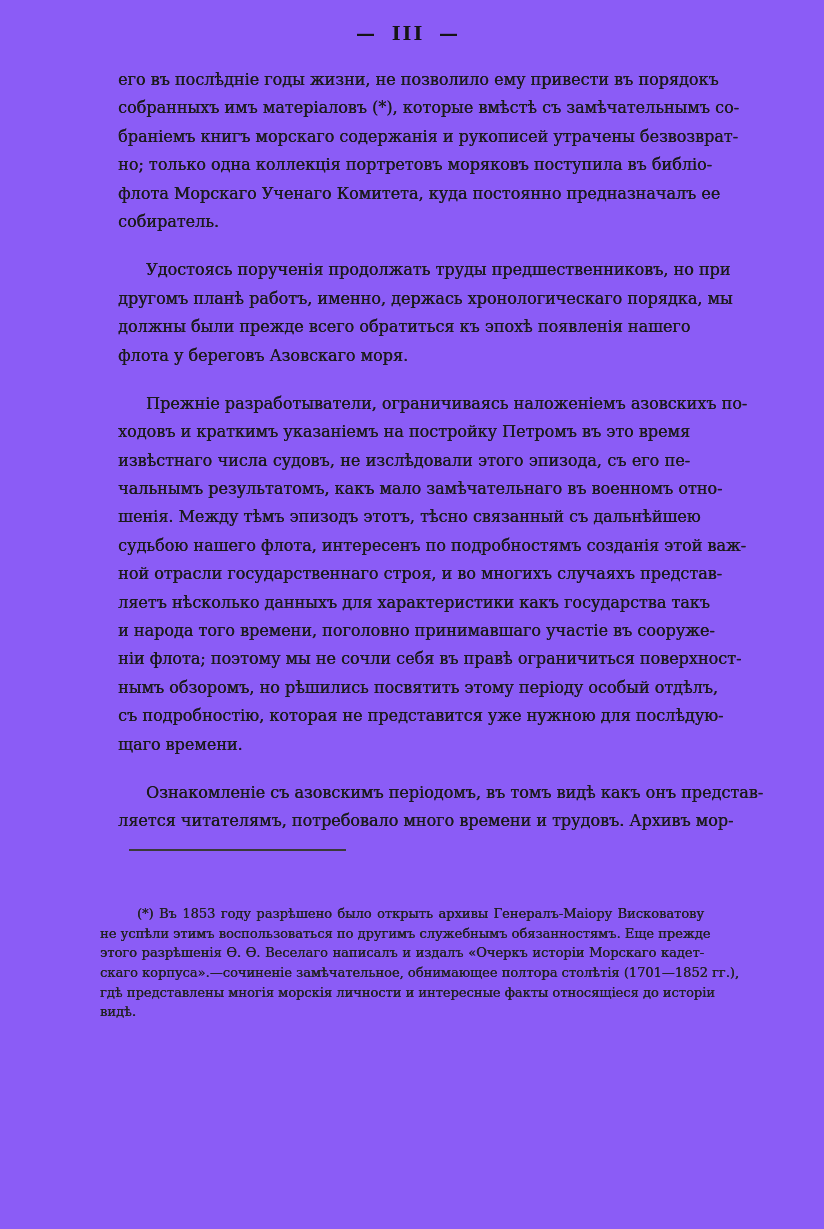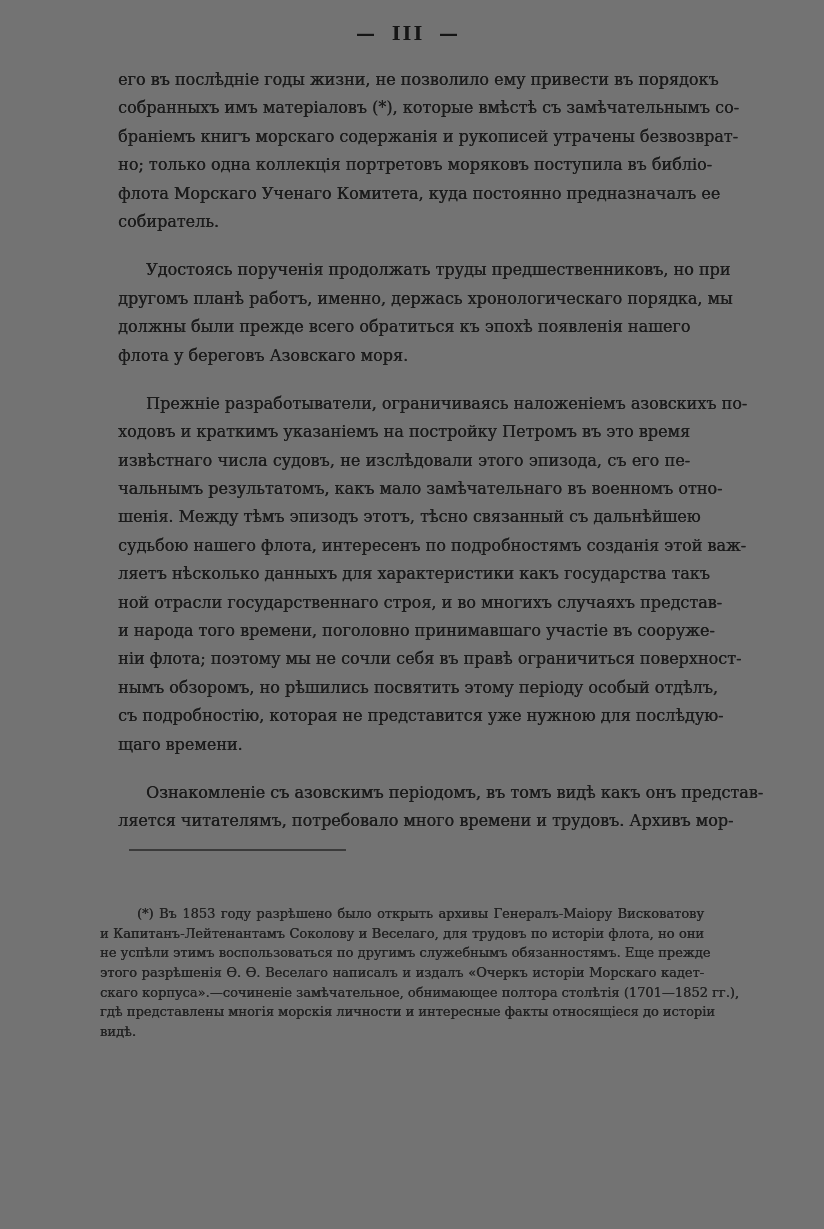--- a/index.html
+++ b/index.html
@@ -1,20 +1,20 @@
 <!DOCTYPE html>
 <html><head>
 <meta charset="utf-8">
 <style>
   html,body { margin:0; padding:0; background:#e8e8e4; }
   .page {
     position:relative;
     width:824px; height:1229px;
     margin:0 auto;
-    background:#737373;
+    background:#8b5cf6;
     color:#1c1c1c;
     font-family:"DejaVu Serif", "Liberation Serif", serif;
     overflow:hidden;
   }
   .pagenum {
     position:absolute;
     top:22px; left:118px; width:580px;
     text-align:center;
     font-size:19px;
     font-weight:bold;
@@ -85,41 +85,40 @@
       <div class="ln left">флота у береговъ Азовскаго моря.</div>
     </div>
 
     <div class="para">
       <div class="ln ind">Прежніе разработыватели, ограничиваясь наложеніемъ азовскихъ по-</div>
       <div class="ln">ходовъ и краткимъ указаніемъ на постройку Петромъ въ это время</div>
       <div class="ln">извѣстнаго числа судовъ, не изслѣдовали этого эпизода, съ его пе-</div>
       <div class="ln">чальнымъ результатомъ, какъ мало замѣчательнаго въ военномъ отно-</div>
       <div class="ln">шенія. Между тѣмъ эпизодъ этотъ, тѣсно связанный съ дальнѣйшею</div>
       <div class="ln">судьбою нашего флота, интересенъ по подробностямъ созданія этой важ-</div>
+      <div class="ln">ной отрасли государственнаго строя, и во многихъ случаяхъ представ-</div>
       <div class="ln">ляетъ нѣсколько данныхъ для характеристики какъ государства такъ</div>
-      <div class="ln">ной отрасли государственнаго строя, и во многихъ случаяхъ представ-</div>
       <div class="ln">и народа того времени, поголовно принимавшаго участіе въ сооруже-</div>
       <div class="ln">ніи флота; поэтому мы не сочли себя въ правѣ ограничиться поверхност-</div>
       <div class="ln">нымъ обзоромъ, но рѣшились посвятить этому періоду особый отдѣлъ,</div>
       <div class="ln">съ подробностію, которая не представится уже нужною для послѣдую-</div>
       <div class="ln left">щаго времени.</div>
     </div>
 
     <div class="para">
       <div class="ln ind">Ознакомленіе съ азовскимъ періодомъ, въ томъ видѣ какъ онъ представ-</div>
       <div class="ln">ляется читателямъ, потребовало много времени и трудовъ. Архивъ мор-</div>
     </div>
 
   </div>
 
   <div class="footsep"></div>
 
   <div class="footnote">
     <div class="ln ind">(*) Въ 1853 году разрѣшено было открыть архивы Генералъ-Маіору Висковатову</div>
-    <div class="ln">и Капитанъ-Лейтенантамъ Соколову и Веселаго, для трудовъ по исторіи флота, но они</div>
     <div class="ln">не успѣли этимъ воспользоваться по другимъ служебнымъ обязанностямъ.  Еще прежде</div>
     <div class="ln">этого разрѣшенія Ѳ. Ѳ. Веселаго написалъ и издалъ «Очеркъ исторіи Морскаго кадет-</div>
     <div class="ln">скаго корпуса».—сочиненіе замѣчательное, обнимающее полтора столѣтія (1701—1852 гг.),</div>
     <div class="ln">гдѣ представлены многія морскія личности и интересные факты относящіеся до исторіи</div>
     <div class="ln left">видѣ.</div>
   </div>
 
 </div>
 
 </body></html>

